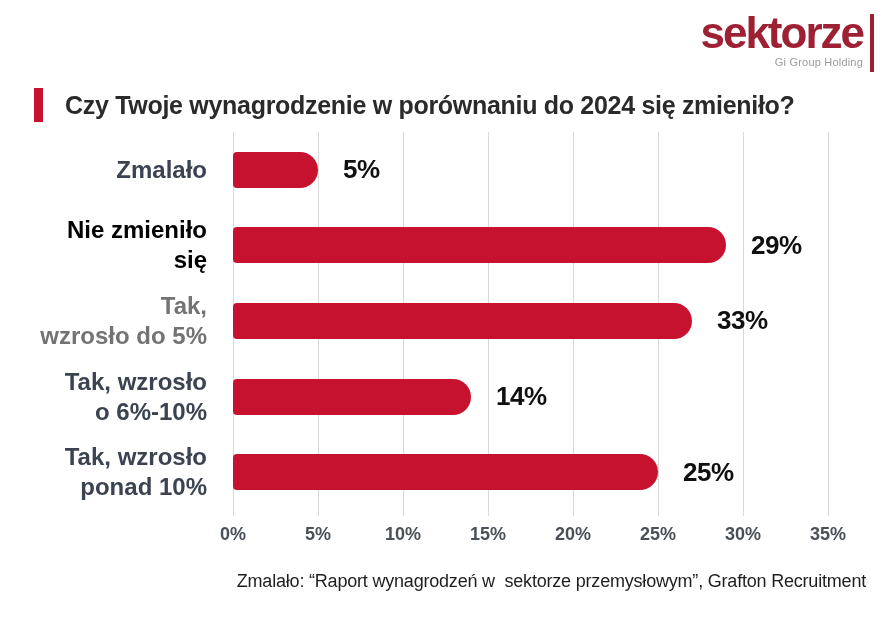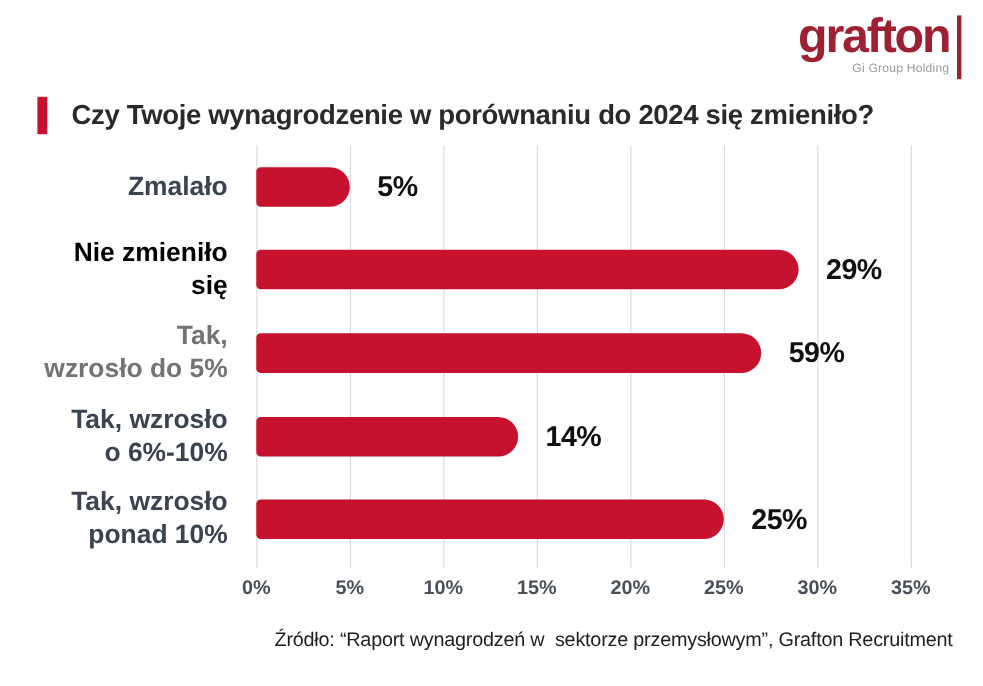--- a/index.html
+++ b/index.html
@@ -85,21 +85,21 @@
     white-space:pre-wrap;letter-spacing:-0.2px;
   }
 </style>
 </head>
 <body>
 
 <div class="page">
 
   <div class="logo">
     <div class="logo-col">
-      <span class="logo-text" style="color: rgb(158, 32, 51);">grafton</span>
+      <span class="logo-text" style="color: rgb(158, 32, 51);">sektorze</span>
       <span class="logo-sub">Gi Group Holding</span>
     </div>
     <span class="logo-bar" style="background: rgb(158, 32, 51);"></span>
   </div>
 
   <div class="title-row">
     <span class="title-marker" style="background: rgb(198, 18, 46);"></span>
     <h1 class="title">Czy Twoje wynagrodzenie w porównaniu do 2024 się zmieniło?</h1>
   </div>
 
@@ -132,21 +132,21 @@
         <div class="row">
           <div class="bar" style="width: 14.2857%; background: rgb(198, 18, 46);"></div>
           <span class="val">5%</span>
         </div>
         <div class="row">
           <div class="bar" style="width: 82.8571%; background: rgb(198, 18, 46);"></div>
           <span class="val">29%</span>
         </div>
         <div class="row">
           <div class="bar" style="width: 77.1429%; background: rgb(198, 18, 46);"></div>
-          <span class="val">59%</span>
+          <span class="val">33%</span>
         </div>
         <div class="row">
           <div class="bar" style="width: 40%; background: rgb(198, 18, 46);"></div>
           <span class="val">14%</span>
         </div>
         <div class="row">
           <div class="bar" style="width: 71.4286%; background: rgb(198, 18, 46);"></div>
           <span class="val">25%</span>
         </div>
       </div>
@@ -157,15 +157,15 @@
         <span class="tick">10%</span>
         <span class="tick">15%</span>
         <span class="tick">20%</span>
         <span class="tick">25%</span>
         <span class="tick">30%</span>
         <span class="tick">35%</span>
       </div>
     </div>
   </div>
 
-  <div class="source">Źródło: “Raport wynagrodzeń w  sektorze przemysłowym”, Grafton Recruitment</div>
+  <div class="source">Zmalało: “Raport wynagrodzeń w  sektorze przemysłowym”, Grafton Recruitment</div>
 
 </div>
 
 </body></html>

